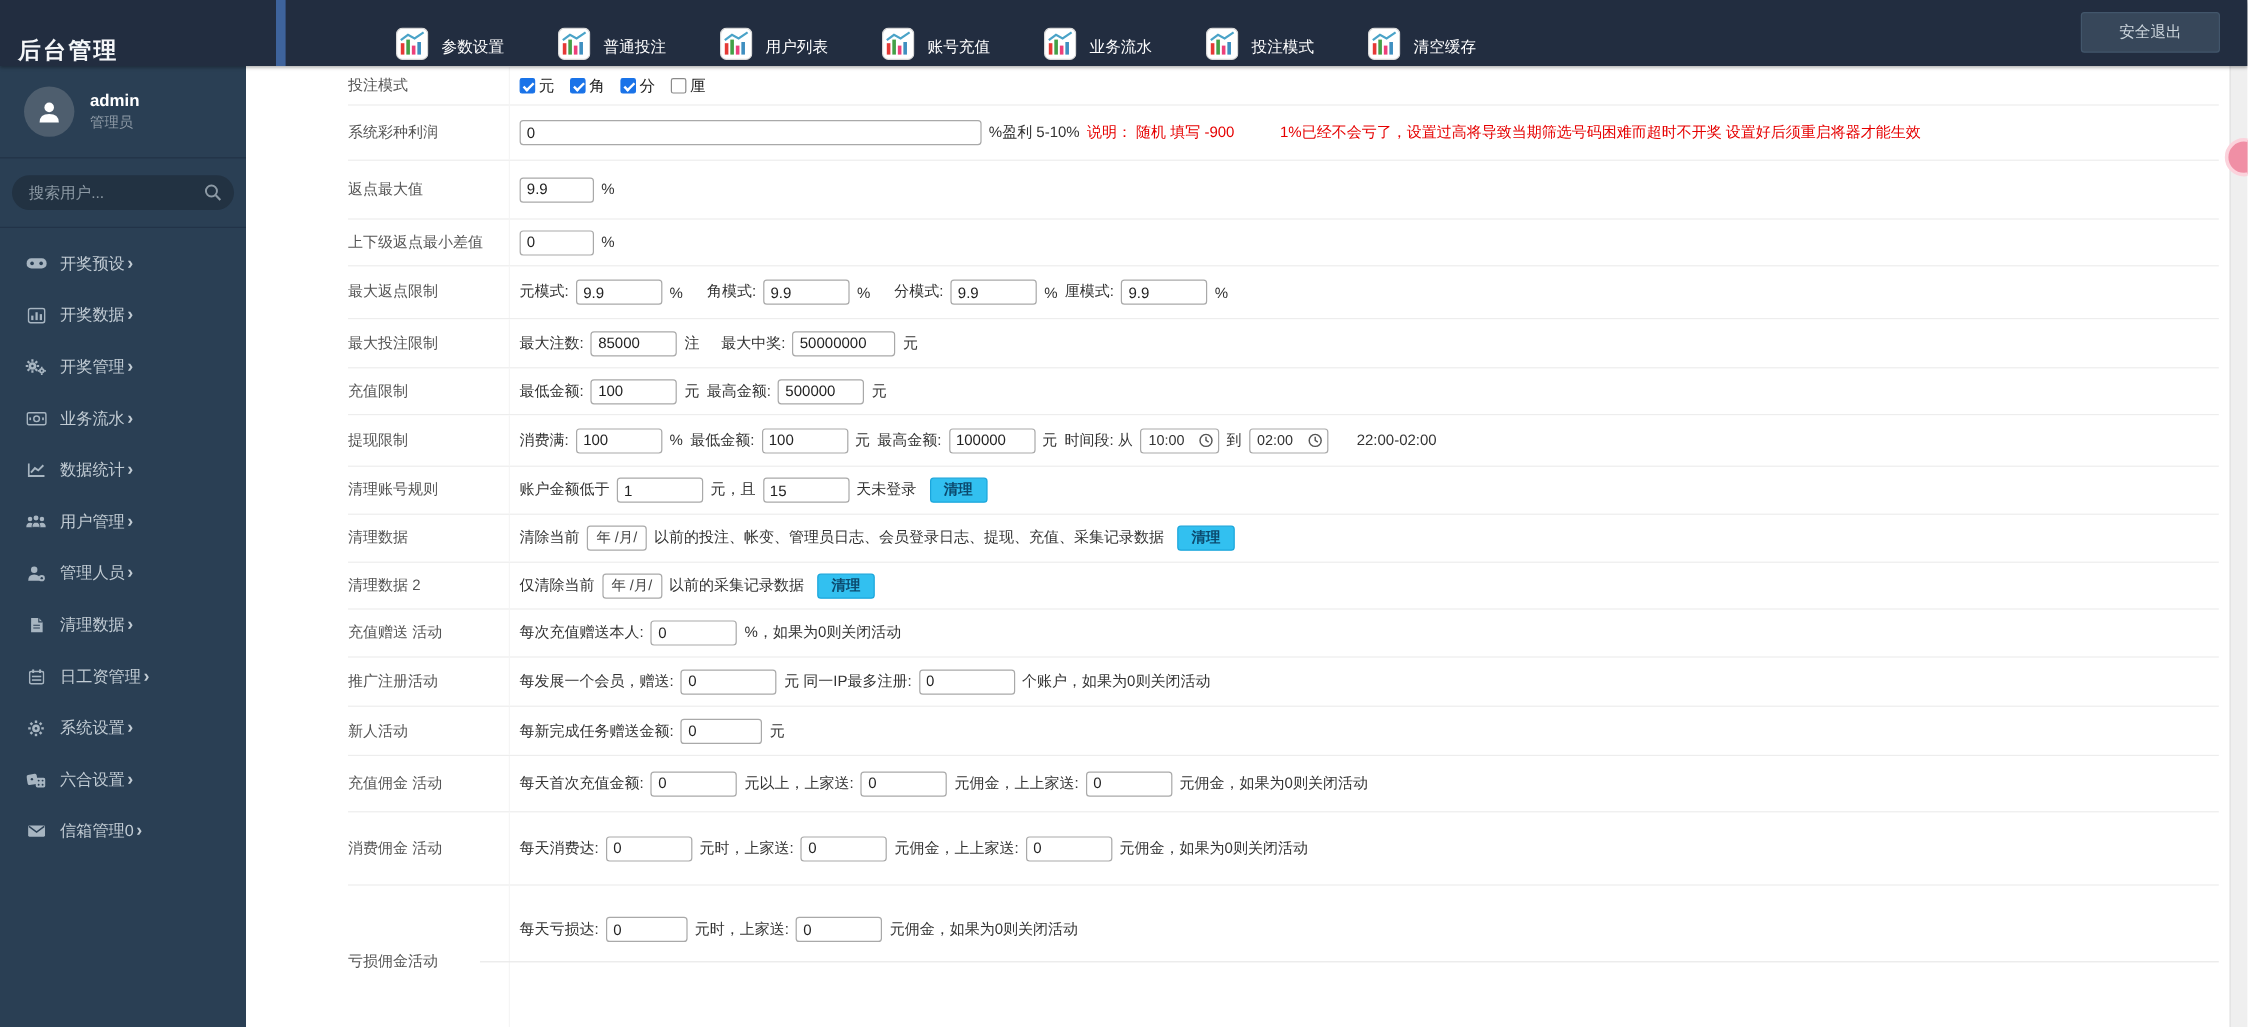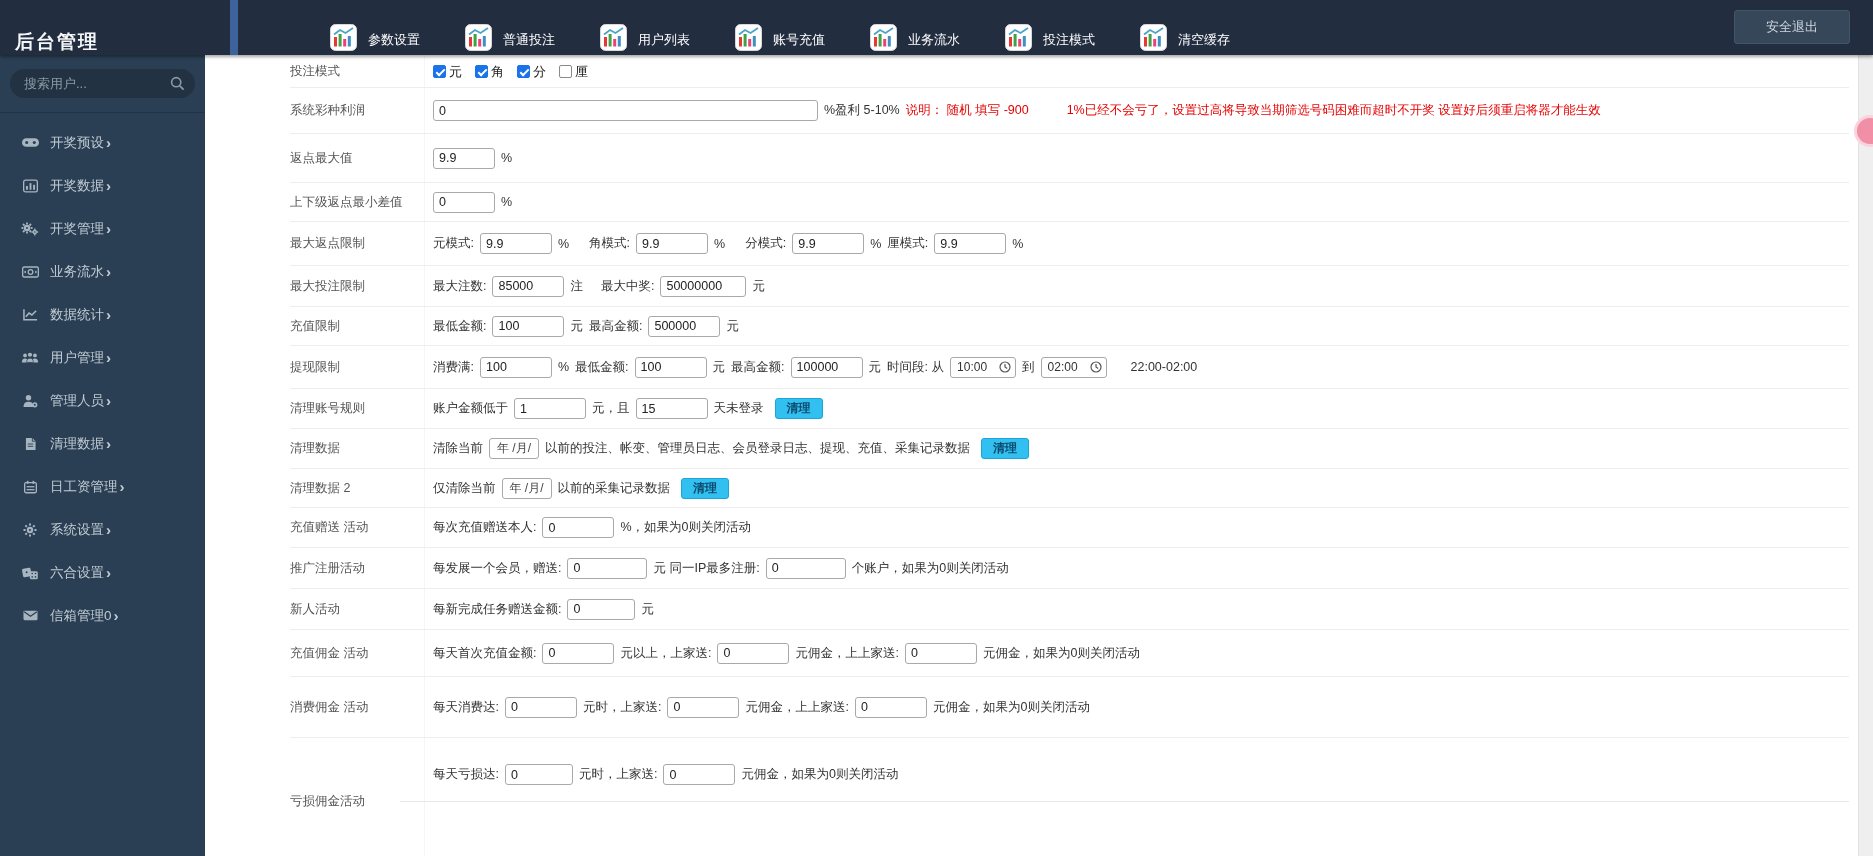--- a/index.html
+++ b/index.html
@@ -173,20 +173,32 @@
             <rect x="17.8" y="12" width="3" height="10.5" fill="#3f8fc0"></rect>
             <polyline points="4,10.5 10,6 15.5,9 23,4" fill="none" stroke="#4aa3c8" stroke-width="1.8"></polyline>
           </svg></span>
         <span class="lbl">清空缓存</span>
       </div>
     </nav>
   <button class="logout-btn">安全退出</button>
 </header>
 
 <aside class="sidebar">
+  <div class="user-block">
+    <div class="avatar">
+      <svg width="22" height="22" viewBox="0 0 22 22">
+        <circle cx="11" cy="7.5" r="4" fill="#ffffff"></circle>
+        <path d="M3 20 q0-7 8-7 q8 0 8 7 z" fill="#ffffff"></path>
+      </svg>
+    </div>
+    <div class="user-meta">
+      <div class="user-name">admin</div>
+      <div class="user-role">管理员</div>
+    </div>
+  </div>
   <div class="search-block">
     <div class="search-pill">
       <input type="text" placeholder="搜索用户..." style="">
       <span class="search-icon">
         <svg width="15" height="15" viewBox="0 0 15 15">
           <circle cx="6.2" cy="6.2" r="4.6" fill="none" stroke="#8d9aa5" stroke-width="1.6"></circle>
           <line x1="9.8" y1="9.8" x2="13.6" y2="13.6" stroke="#8d9aa5" stroke-width="1.8"></line>
         </svg>
       </span>
     </div>

